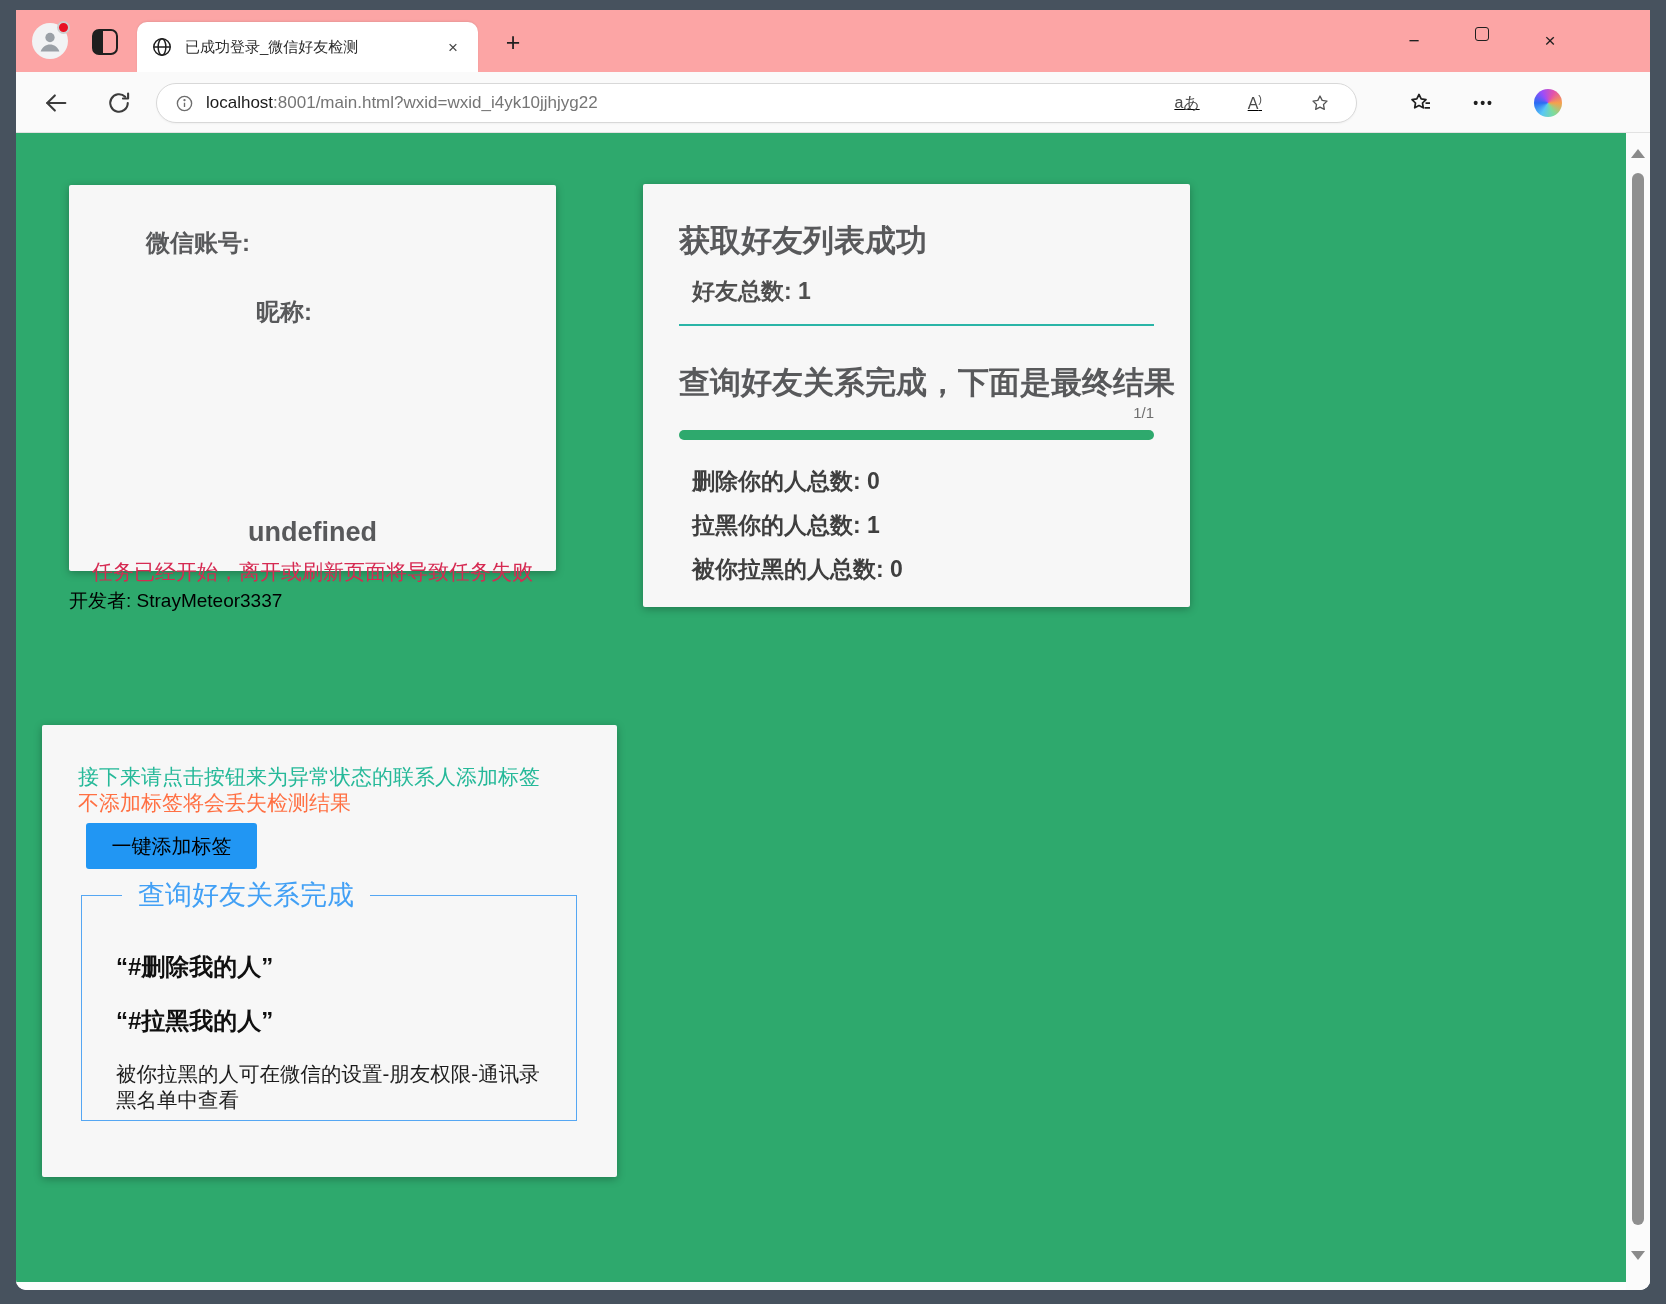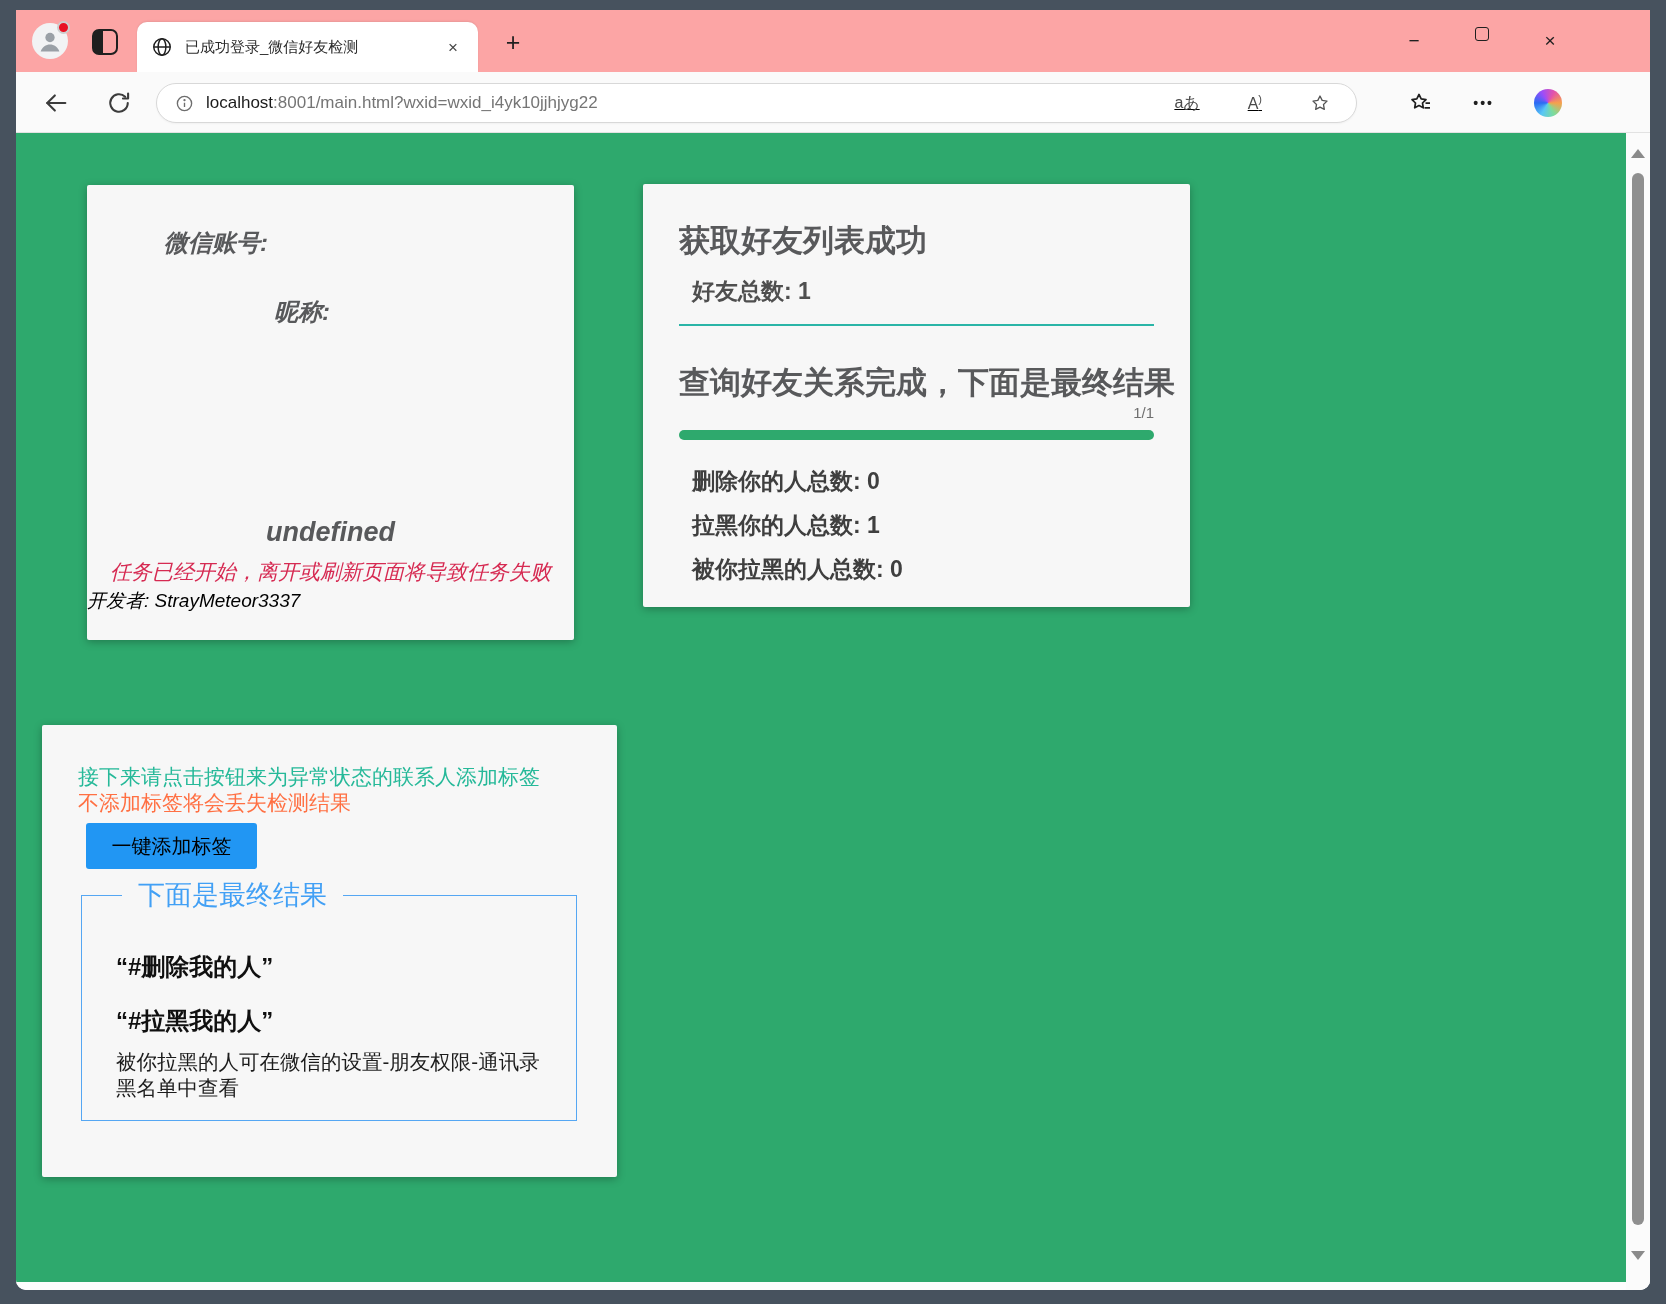--- a/index.html
+++ b/index.html
@@ -142,21 +142,21 @@
   .scroll-thumb {
     position: absolute; left: 6px; top: 40px; width: 12px; height: 1052px;
     background: #8f8f8f; border-radius: 6px; cursor: pointer;
   }
   
   .card {
     position: absolute; background: #f7f7f7;
     box-shadow: 0 2px 8px rgba(0,0,0,.28);
     border-radius: 2px;
   }
-  .card-account { left: 71px; top: 52px; width: 487px; height: 455px; font-style: italic; }
+  .card-account { left: 53px; top: 52px; width: 487px; height: 386px; }
   .card-result  { left: 627px; top: 51px; width: 547px; height: 423px; }
   .card-tags    { left: 26px; top: 592px; width: 575px; height: 452px; }
 
   .lbl { position: absolute; font-weight: bold; color: #58595b; }
   .acc-label  { left: 77px; top: 42px; font-size: 24px; }
   .nick-label { left: 187px; top: 111px; font-size: 24px; }
   .undefined-text {
     position: absolute; left: 0; right: 0; top: 332px;
     text-align: center; font-size: 27px; font-weight: bold; color: #58595b;
   }
@@ -204,21 +204,21 @@
     width: 496px; height: 244px;
     border: 1px solid #55a7f3;
     padding: 16px 34px 0 34px;
     min-inline-size: auto;
   }
   .tag-fieldset legend {
     margin-left: 6px; padding: 0 16px;
     font-size: 27px; color: #42a0f5; white-space: nowrap;
   }
   .tag-item { font-size: 24px; font-weight: bold; color: #101010; margin-top: 22px; }
-  .tag-note { font-size: 20.5px; color: #1c1c1c; margin-top: 12px; line-height: 1.28; max-width: 424px; }
+  .tag-note { font-size: 20.5px; color: #1c1c1c; margin-top: 24px; line-height: 1.28; max-width: 424px; }
 
   svg { display: block; }
 </style>
 </head>
 <body>
 
 <div class="stage">
   <div class="window">
 
     <div class="tabstrip">
@@ -311,21 +311,21 @@
           <div class="res-stat res-stat-0">删除你的人总数: 0</div>
           <div class="res-stat res-stat-1">拉黑你的人总数: 1</div>
           <div class="res-stat res-stat-2">被你拉黑的人总数: 0</div>
         </div>
 
         <div class="card card-tags">
           <div class="tag-instruction">接下来请点击按钮来为异常状态的联系人添加标签</div>
           <div class="tag-warning">不添加标签将会丢失检测结果</div>
           <button class="add-tags-btn">一键添加标签</button>
           <fieldset class="tag-fieldset">
-            <legend>下面是最终结果</legend>
+            <legend>查询好友关系完成</legend>
             <div class="tag-item">“#删除我的人”</div>
             <div class="tag-item">“#拉黑我的人”</div>
             <div class="tag-note">被你拉黑的人可在微信的设置-朋友权限-通讯录黑名单中查看</div>
           </fieldset>
         </div>
 
       </div>
 
       <div class="scrollbar">
         <div class="scroll-up"></div>

